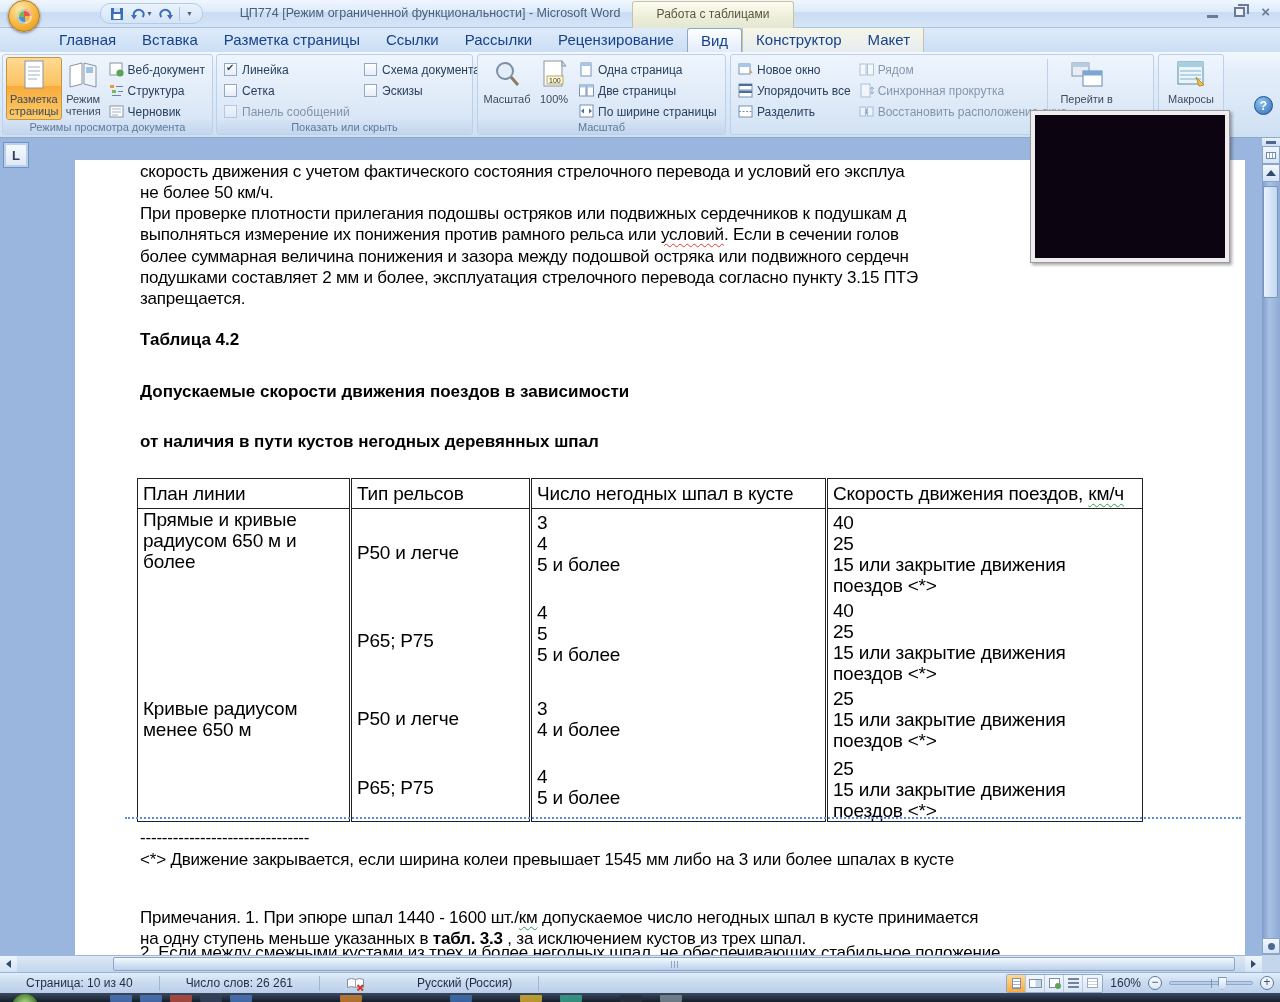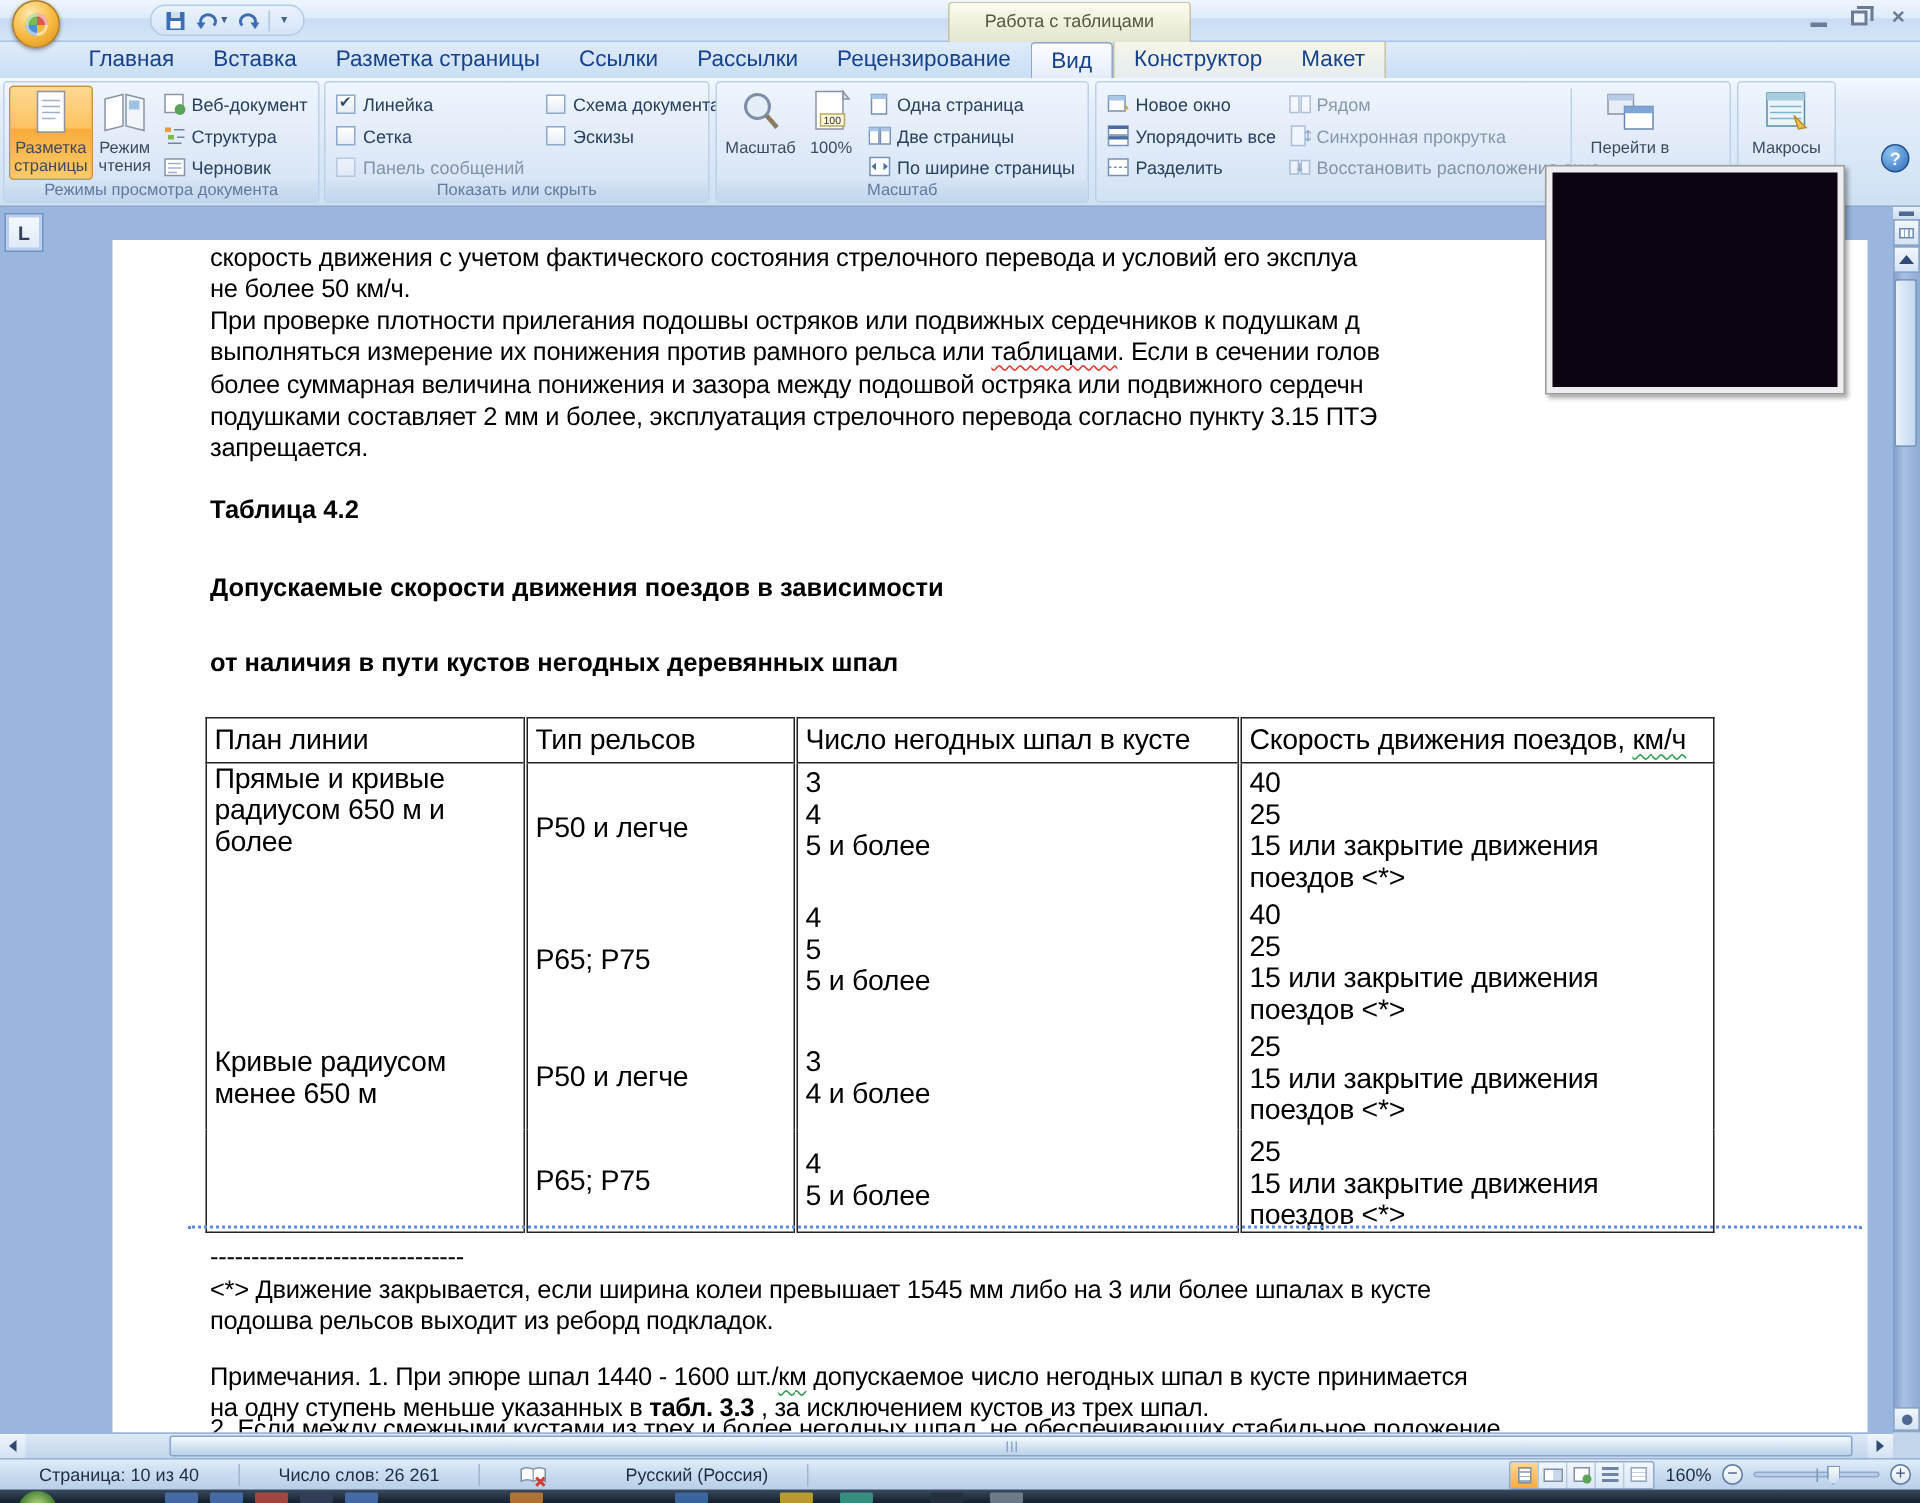--- a/index.html
+++ b/index.html
@@ -180,20 +180,21 @@
         <svg width="14" height="13">
             <path d="M2.5 10 A5 4.3 0 1 1 10.5 9.5" fill="none" stroke="#3e6db3" stroke-width="2"></path>
             <path d="M14 8 L8 8 L11 12.5 Z" fill="#3e6db3"></path>
           </svg>
       </div>
       <div class="qat-sep"></div>
       <div class="qbtn">
           <span class="caret">▼</span>
         </div>
     </div>
+    <div class="title">ЦП774 [Режим ограниченной функциональности] - Microsoft Word</div>
     <div class="ctx-header">Работа с таблицами</div>
     <div class="winctl">
       <span class="wmin"></span>
       <span class="wrest"></span>
       <span class="wclose">×</span>
     </div>
   </div>
 
   <div class="tabsrow">
     <div class="tab">Главная</div>
@@ -433,21 +434,21 @@
 
   <div class="helpbtn">?</div>
 
   <div class="docarea">
     <div class="tabsel">L</div>
 
     <div class="page">
       <div class="tl" style="top:2px">скорость движения с учетом фактического  состояния  стрелочного  перевода и условий  его эксплуа</div>
       <div class="tl" style="top:23px">не более 50 км/ч.</div>
       <div class="tl" style="top:44px">При проверке плотности прилегания подошвы остряков  или подвижных сердечников  к подушкам  д</div>
-      <div class="tl" style="top:65px"><span>выполняться измерение их  понижения против рамного рельса или </span><span class="sq-red">таблицами</span><span>.  Если в сечении голов</span></div>
+      <div class="tl" style="top:65px"><span>выполняться измерение их  понижения против рамного рельса или </span><span class="sq-red">условий</span><span>.  Если в сечении голов</span></div>
       <div class="tl" style="top:87px">более суммарная величина понижения и зазора между подошвой остряка или подвижного  сердечн</div>
       <div class="tl" style="top:108px">подушками составляет  2  мм и более,  эксплуатация  стрелочного  перевода  согласно  пункту  3.15  ПТЭ</div>
       <div class="tl" style="top:129px">запрещается.</div>
       <div class="tl b" style="top:170px">Таблица 4.2</div>
       <div class="tl b" style="top:222px">Допускаемые  скорости  движения  поездов  в  зависимости</div>
       <div class="tl b" style="top:272px">от наличия в пути кустов негодных деревянных шпал</div>
 
       <table class="dtable">
         <colgroup>
             <col style="width:213px">
@@ -529,21 +530,20 @@
                 <div>25</div>
                 <div>15 или закрытие движения поездов &lt;*&gt;</div>
               </td>
         </tr>
       </tbody>
         </table>
 
       <div class="pgbreak"></div>
       <div class="tl" style="top:668px">-------------------------------</div>
       <div class="tl" style="top:690px">&lt;*&gt; Движение закрывается, если ширина колеи превышает 1545 мм либо на 3 или более шпалах в кусте</div>
-      <div class="tl" style="top:711px">подошва рельсов выходит из реборд подкладок.</div>
       <div class="tl" style="top:748px"><span>Примечания. 1. При эпюре шпал 1440 - 1600 шт./</span><span class="sq-green">км</span><span> допускаемое число негодных шпал в кусте принимается</span></div>
       <div class="tl" style="top:769px"><span>на одну ступень меньше указанных в </span><b>табл. 3.3</b><span> , за исключением кустов из трех шпал.</span></div>
       <div class="tl" style="top:783px">2. Если между смежными кустами из трех и более негодных шпал, не обеспечивающих стабильное положение</div>
     </div>
 
     <div class="vscroll">
       <div class="vs-split">
           <i></i>
         </div>
       <div class="vs-btn">

